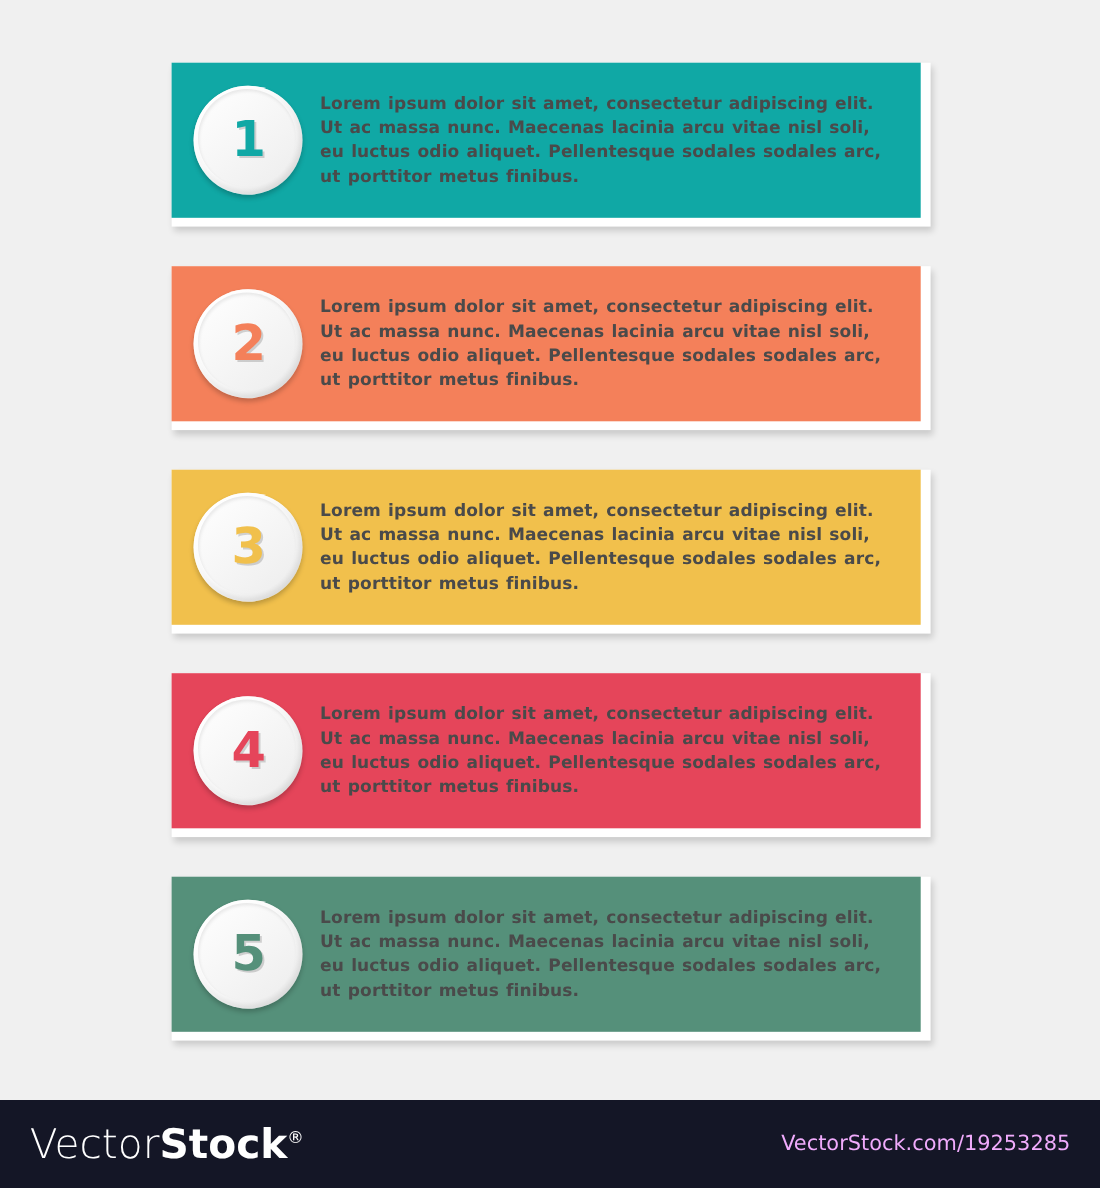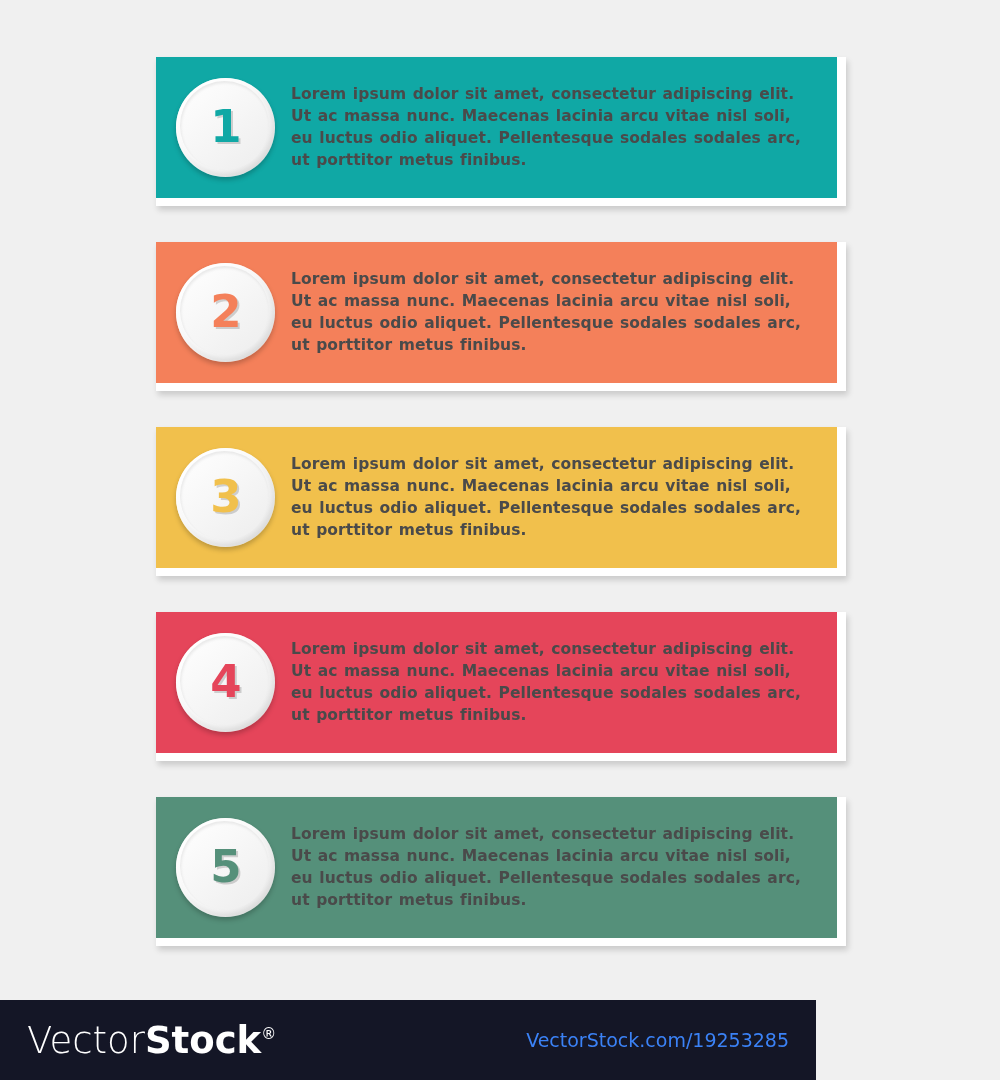--- a/index.html
+++ b/index.html
@@ -112,21 +112,21 @@
     letter-spacing: 0.1px;
     word-spacing: 1px;
     font-weight: bold;
   }
 
   
   .footer {
     position: absolute;
     left: 0;
     top: 1000px;
-    width: 816px;
+    width: 1000px;
     height: 80px;
     background: #141626;
   }
   .brand {
     position: absolute;
     left: 27px;
     top: 50%;
     transform: translateY(-50%);
     color: #ffffff;
     font-family: "DejaVu Sans", "Liberation Sans", sans-serif;
@@ -139,21 +139,21 @@
   .brand-reg {
     font-size: 15px;
     vertical-align: super;
     font-weight: normal;
   }
   .footer-url {
     position: absolute;
     right: 27px;
     top: 50%;
     transform: translateY(-50%);
-    color: #3b82f6;
+    color: #f0abfc;
     font-family: "DejaVu Sans", "Liberation Sans", sans-serif;
     font-size: 19px;
     line-height: 1;
     white-space: nowrap;
   }
 </style>
 </head>
 <body>
 
 <div class="canvas">

